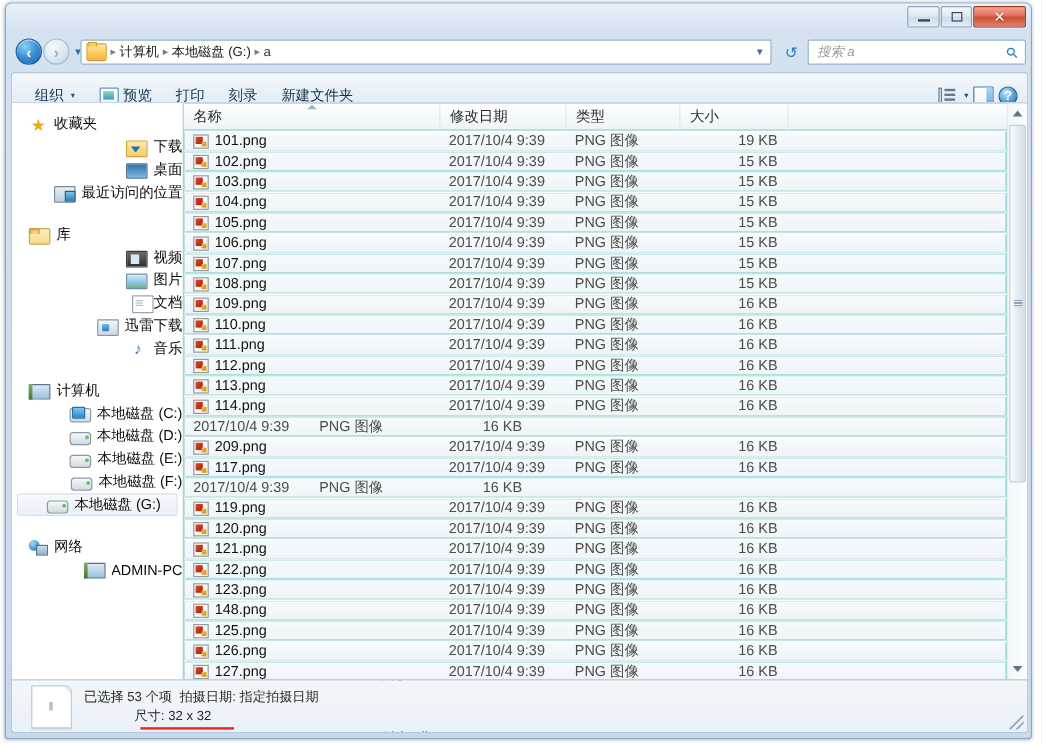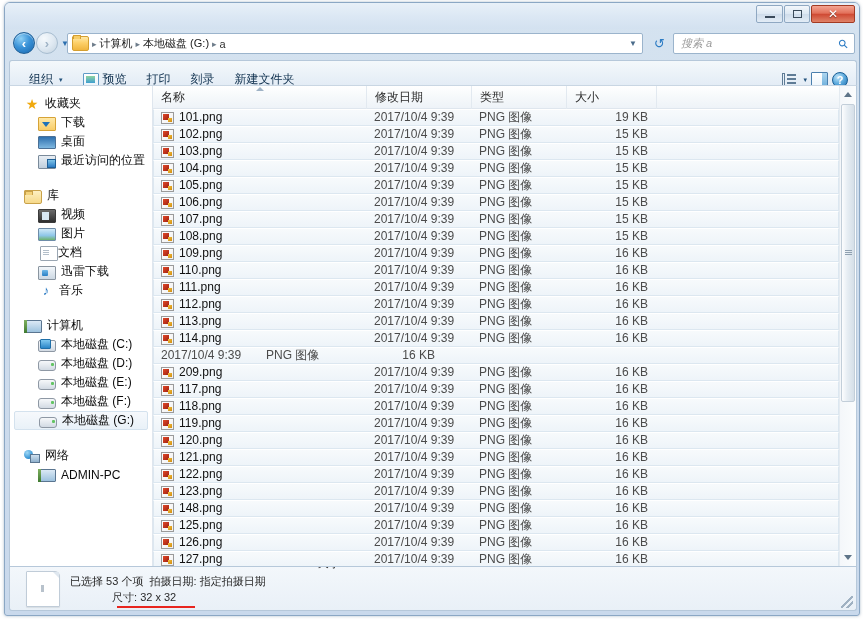--- a/index.html
+++ b/index.html
@@ -232,21 +232,21 @@
     position: relative;
   }
   .nav-group { margin-bottom: 4px; }
   .nav-row {
     display: flex; align-items: center;
     height: 19px; padding-left: 14px;
     font-size: 12px; color: #0b0b0b;
     white-space: nowrap;
     box-sizing: border-box;
   }
-  .nav-row.child { padding-left: 28px; }
+  .nav-row.child { padding-left: 28px; justify-content: flex-end; }
   .nav-row.sel {
     background: linear-gradient(180deg,#f6f9fc 0%, #e9f1f8 100%);
     border: 1px solid #d4e2ee;
     border-radius: 2px;
     margin: 0 4px 0 4px;
     padding-left: 24px;
     height: 19px;
   }
   .nav-ico {
     width: 16px; height: 16px; margin-right: 5px;
@@ -828,24 +828,20 @@
             <div class="row">
               <div class="cell name">
                 <span class="png-ico"></span>
                 <span>117.png</span>
               </div>
               <div class="cell date">2017/10/4 9:39</div>
               <div class="cell type">PNG 图像</div>
               <div class="cell size">16 KB</div>
             </div>
             <div class="row">
-              <div class="cell name">
-                <span class="png-ico"></span>
-                <span>118.png</span>
-              </div>
               <div class="cell date">2017/10/4 9:39</div>
               <div class="cell type">PNG 图像</div>
               <div class="cell size">16 KB</div>
             </div>
             <div class="row">
               <div class="cell name">
                 <span class="png-ico"></span>
                 <span>119.png</span>
               </div>
               <div class="cell date">2017/10/4 9:39</div>

